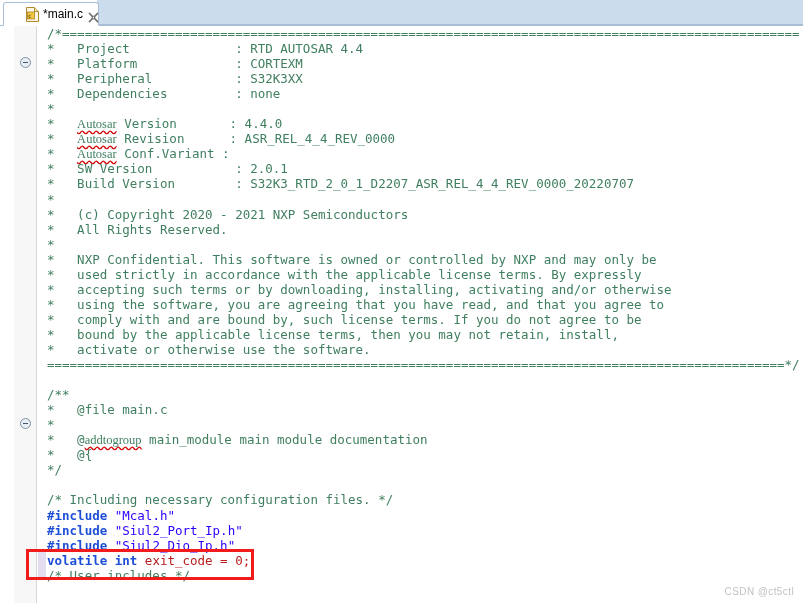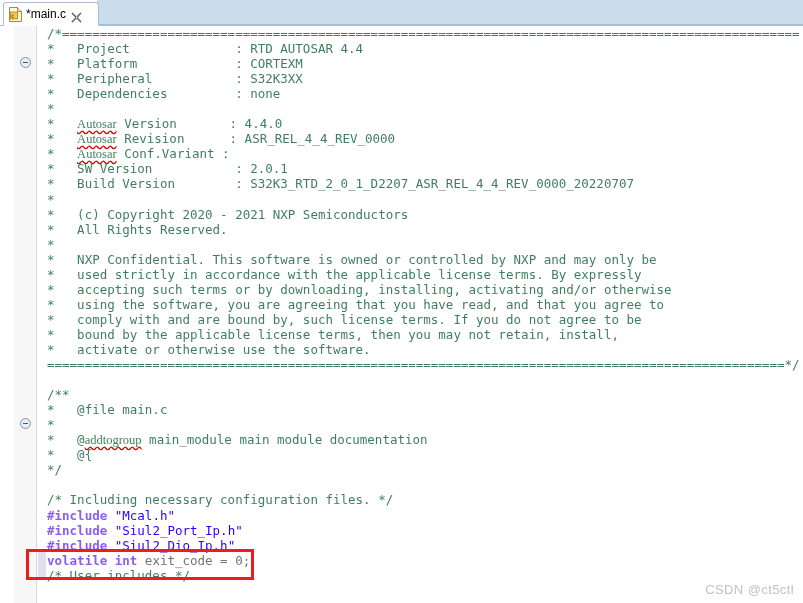--- a/index.html
+++ b/index.html
@@ -39,21 +39,21 @@
     top: 2px;
     height: 24px;
     width: 96px;
     box-sizing: border-box;
     background: #ffffff;
     border: 1px solid #a8bed4;
     border-bottom: 1px solid #ffffff;
     border-radius: 3px 3px 0 0;
     display: flex;
     align-items: center;
-    padding: 0 4px 0 5px;
+    padding: 0 4px 0 22px;
     font-family: "Liberation Sans", sans-serif;
   }
   .tab-icon {
     width: 13px;
     height: 15px;
     position: relative;
     margin-right: 4px;
     flex: 0 0 auto;
   }
   .tab-label {
@@ -106,23 +106,23 @@
     font-family: "DejaVu Sans Mono", monospace;
     font-size: 12.5px;
     line-height: 15.05px;
     white-space: pre;
     color: #000000;
   }
   .line { height: 15.05px; }
 
   
   .cmt     { color: #3f7f5f; }
-  .kw      { color: #8b5cf6; font-weight: bold; }
+  .kw      { color: #1d4ed8; font-weight: bold; }
   .str     { color: #2a00ff; }
-  .plain   { color: #737373; }
+  .plain   { color: #b91c1c; }
   .sp      { text-decoration: underline wavy #d00000;
              text-decoration-skip-ink: none; font-family: Liberation Serif, serif; }
 
   
   .fold {
     position: absolute;
     left: 20px;
     width: 11px; height: 11px;
     border: 1px solid #8193a6;
     border-radius: 50%;
@@ -144,21 +144,21 @@
     box-sizing: border-box;
     pointer-events: none;
   }
 
   
   .watermark {
     position: absolute;
     right: 9px;
     bottom: 6px;
     font-family: "Liberation Sans", sans-serif;
-    font-size: 13px;
+    font-size: 10px;
     color: #c2c2c2;
     letter-spacing: 0.4px;
     margin-top: 16px;
   }
 </style>
 </head>
 <body>
 
 <div class="tabbar">
   <div class="tabbar-fill"></div>

